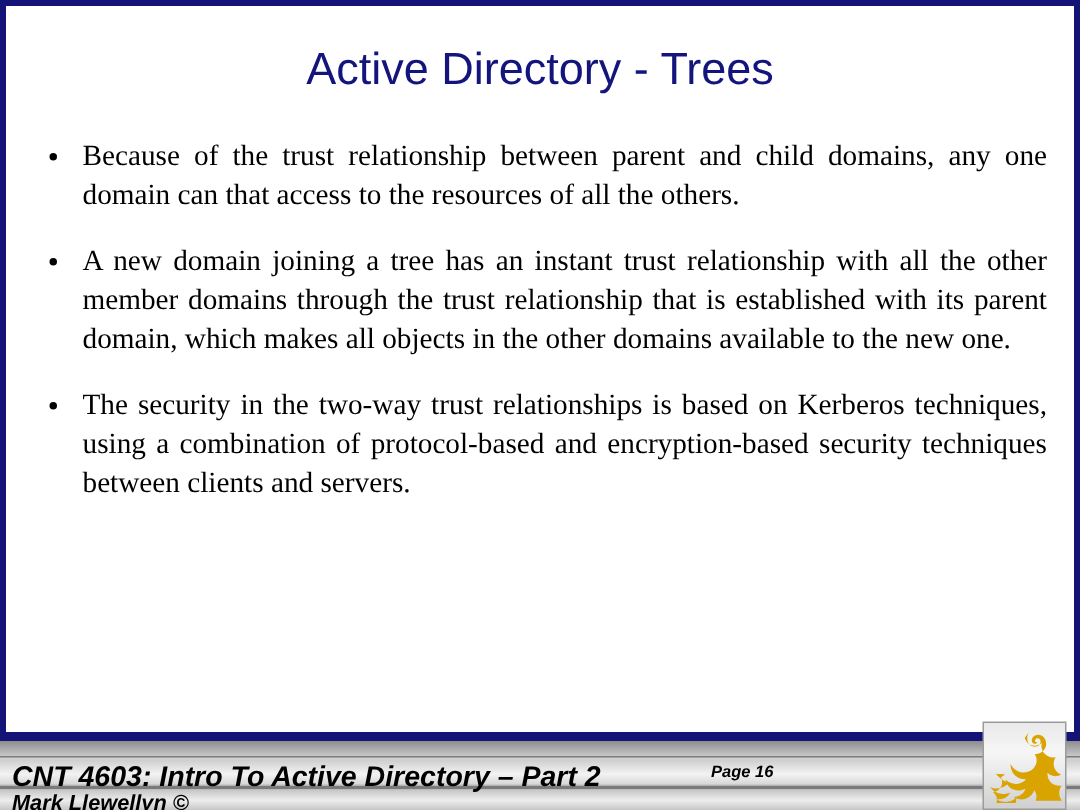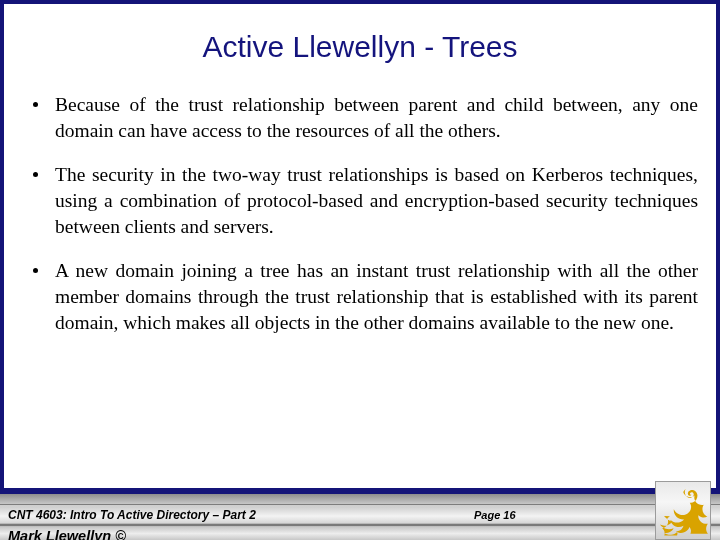--- a/index.html
+++ b/index.html
@@ -120,21 +120,21 @@
     left: 0; top: 524px;
     width: 720px; height: 2px;
     background: #7a7a7a;
   }
   .footer-course {
     position: absolute;
     left: 8px;
     top: 508px;
     color: #000000;
     font-family: "Liberation Sans", "DejaVu Sans", sans-serif;
-    font-size: 12px;
+    font-size: 19px;
     font-weight: bold;
     font-style: italic;
     white-space: nowrap;
   }
   .footer-page {
     position: absolute;
     left: 474px;
     top: 509px;
     color: #000000;
     font-family: "Liberation Sans", "DejaVu Sans", sans-serif;
@@ -171,37 +171,37 @@
 </style>
 </head>
 <body>
 
 <div class="slide">
 
   <div class="frame-top"></div>
   <div class="frame-left"></div>
   <div class="frame-right"></div>
 
-  <div class="title">Active Llewellyn - Trees</div>
+  <div class="title">Active Directory - Trees</div>
 
   <div class="body-area">
 
     <div class="bullet">
       <span class="dot"></span>
-      <span class="txt">Because of the trust relationship between parent and child between, any one domain can have access to the resources of all the others.</span>
+      <span class="txt">Because of the trust relationship between parent and child domains, any one domain can that access to the resources of all the others.</span>
+    </div>
+
+    <div class="bullet">
+      <span class="dot"></span>
+      <span class="txt">A new domain joining a tree has an instant trust relationship with all the other member domains through the trust relationship that is established with its parent domain, which makes all objects in the other domains available to the new one.</span>
     </div>
 
     <div class="bullet">
       <span class="dot"></span>
       <span class="txt">The security in the two-way trust relationships is based on Kerberos techniques, using a combination of protocol-based and encryption-based security techniques between clients and servers.</span>
-    </div>
-
-    <div class="bullet">
-      <span class="dot"></span>
-      <span class="txt">A new domain joining a tree has an instant trust relationship with all the other member domains through the trust relationship that is established with its parent domain, which makes all objects in the other domains available to the new one.</span>
     </div>
 
   </div>
 
   <div class="footer-navy"></div>
   <div class="footer-band"></div>
   <div class="footer-rule-a"></div>
   <div class="footer-rule-b"></div>
 
   <div class="footer-course">CNT 4603: Intro To Active Directory – Part 2</div>

